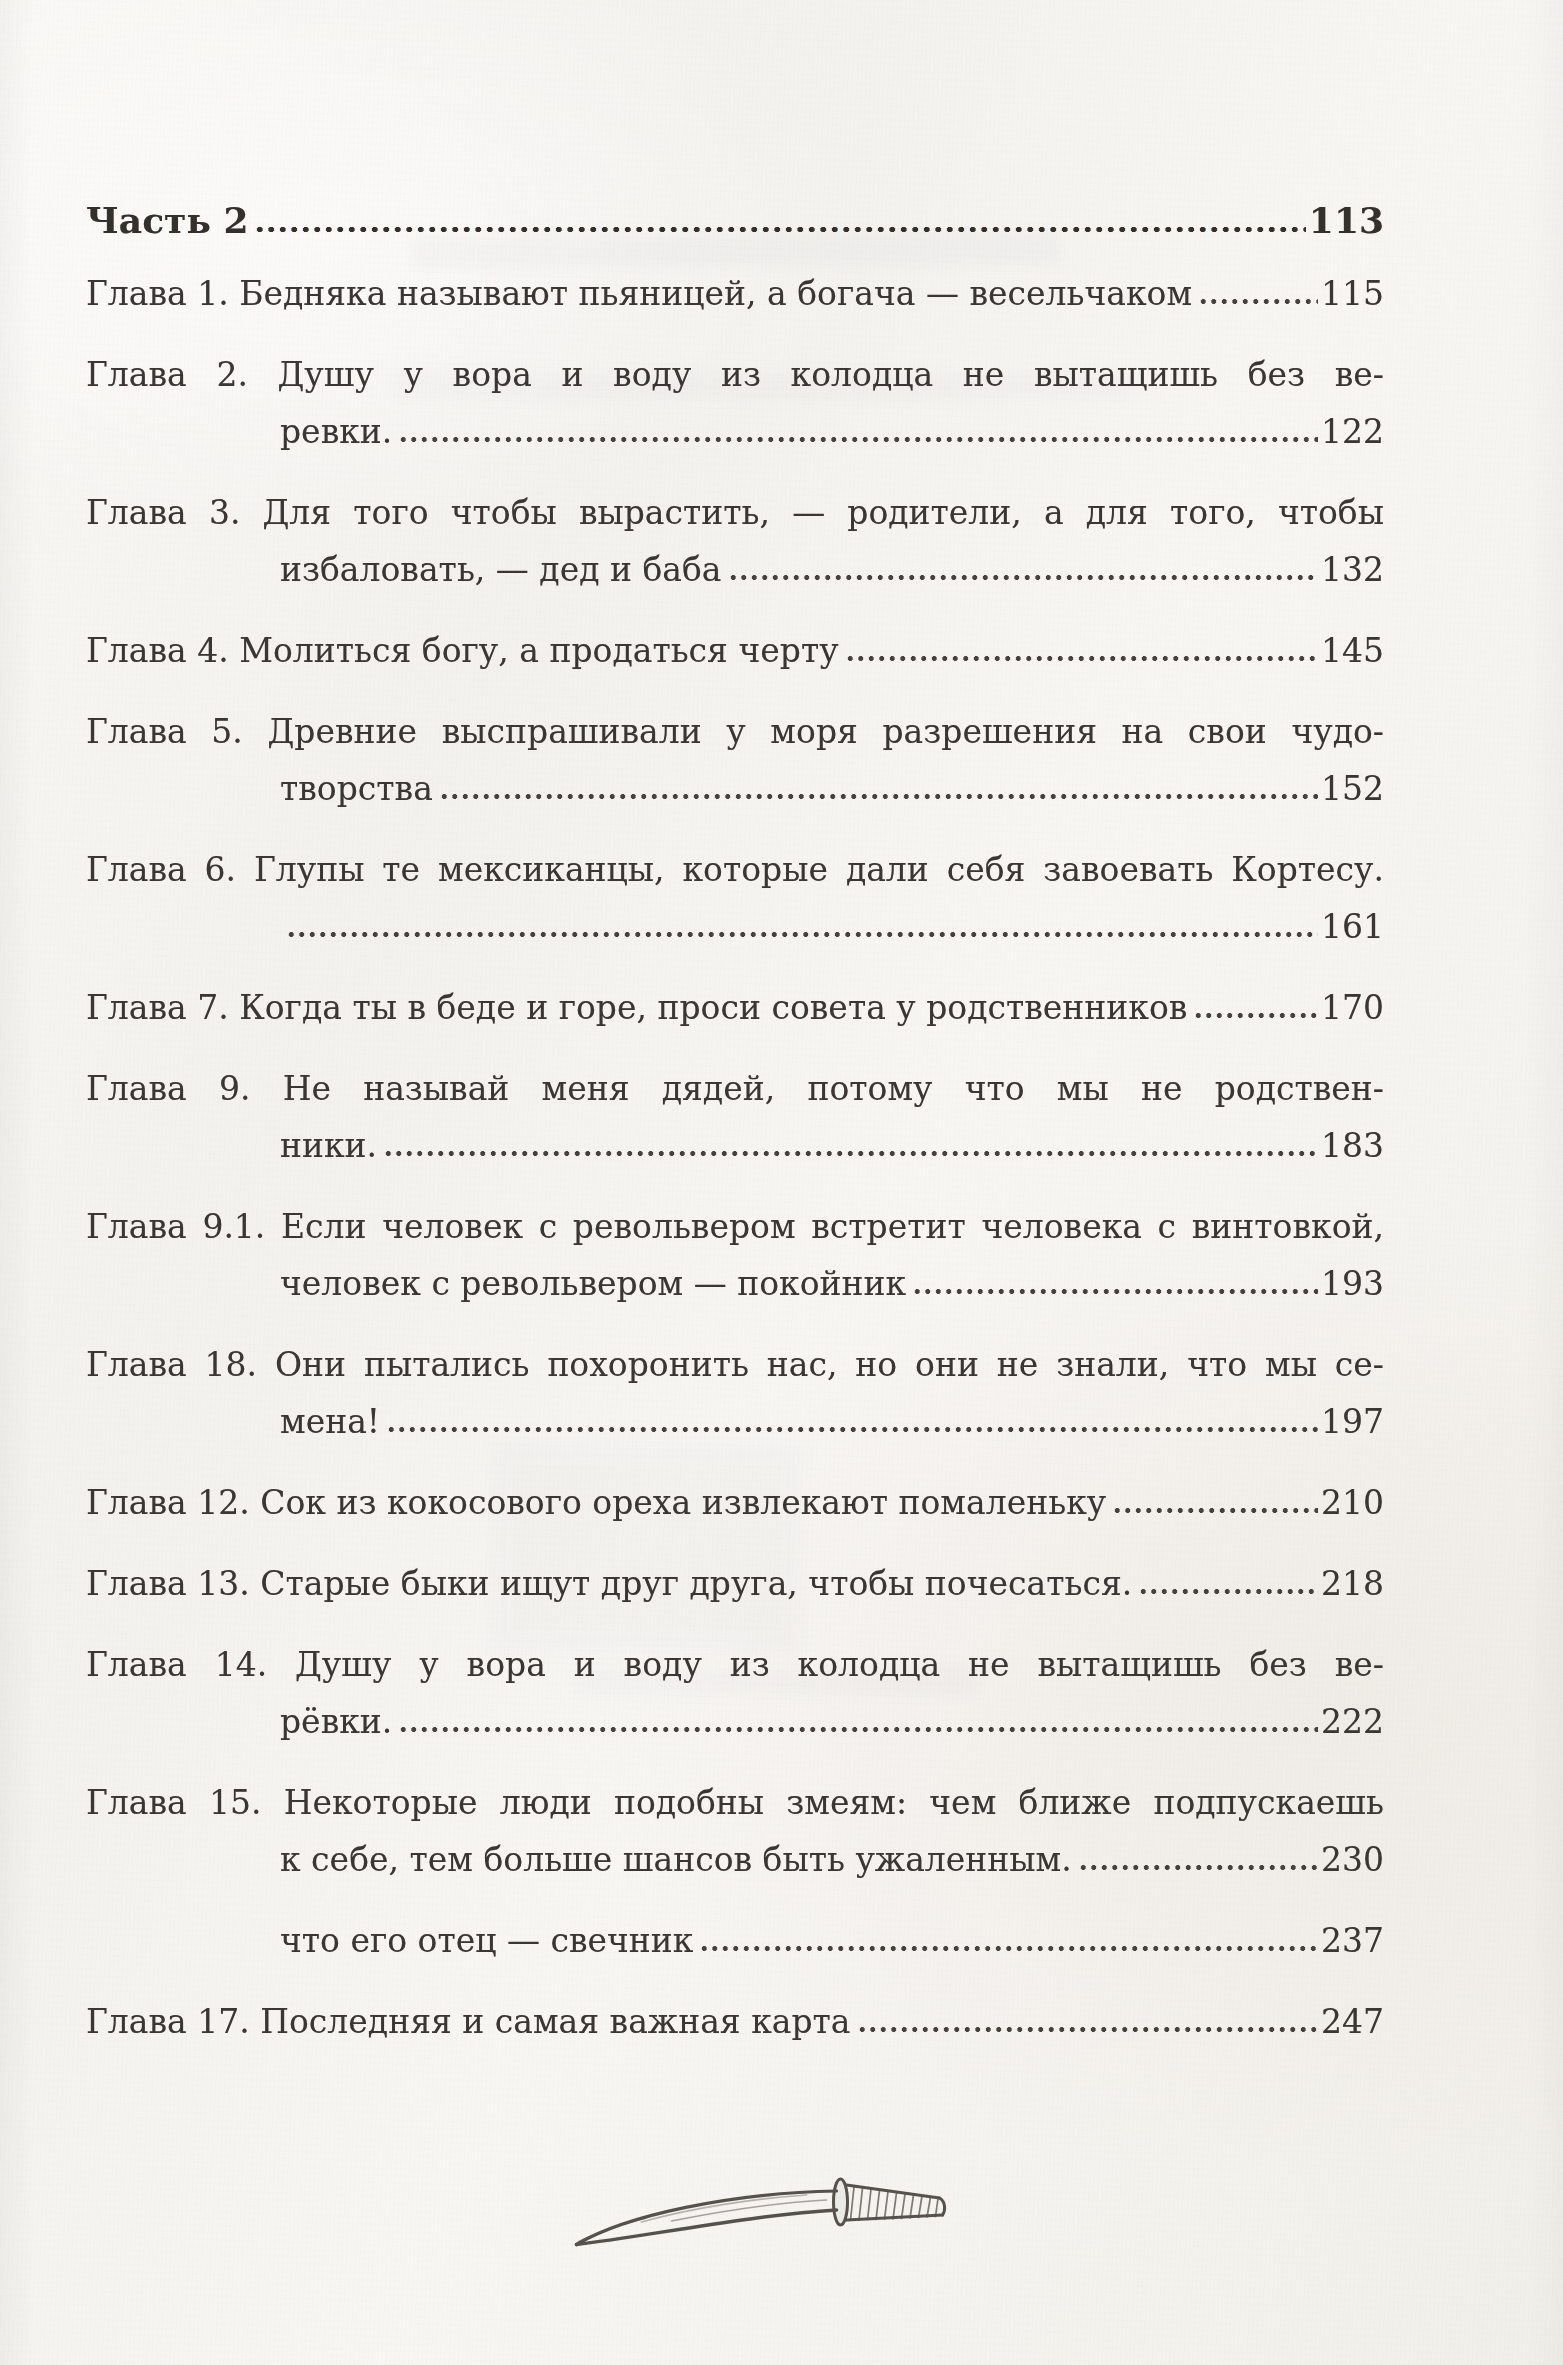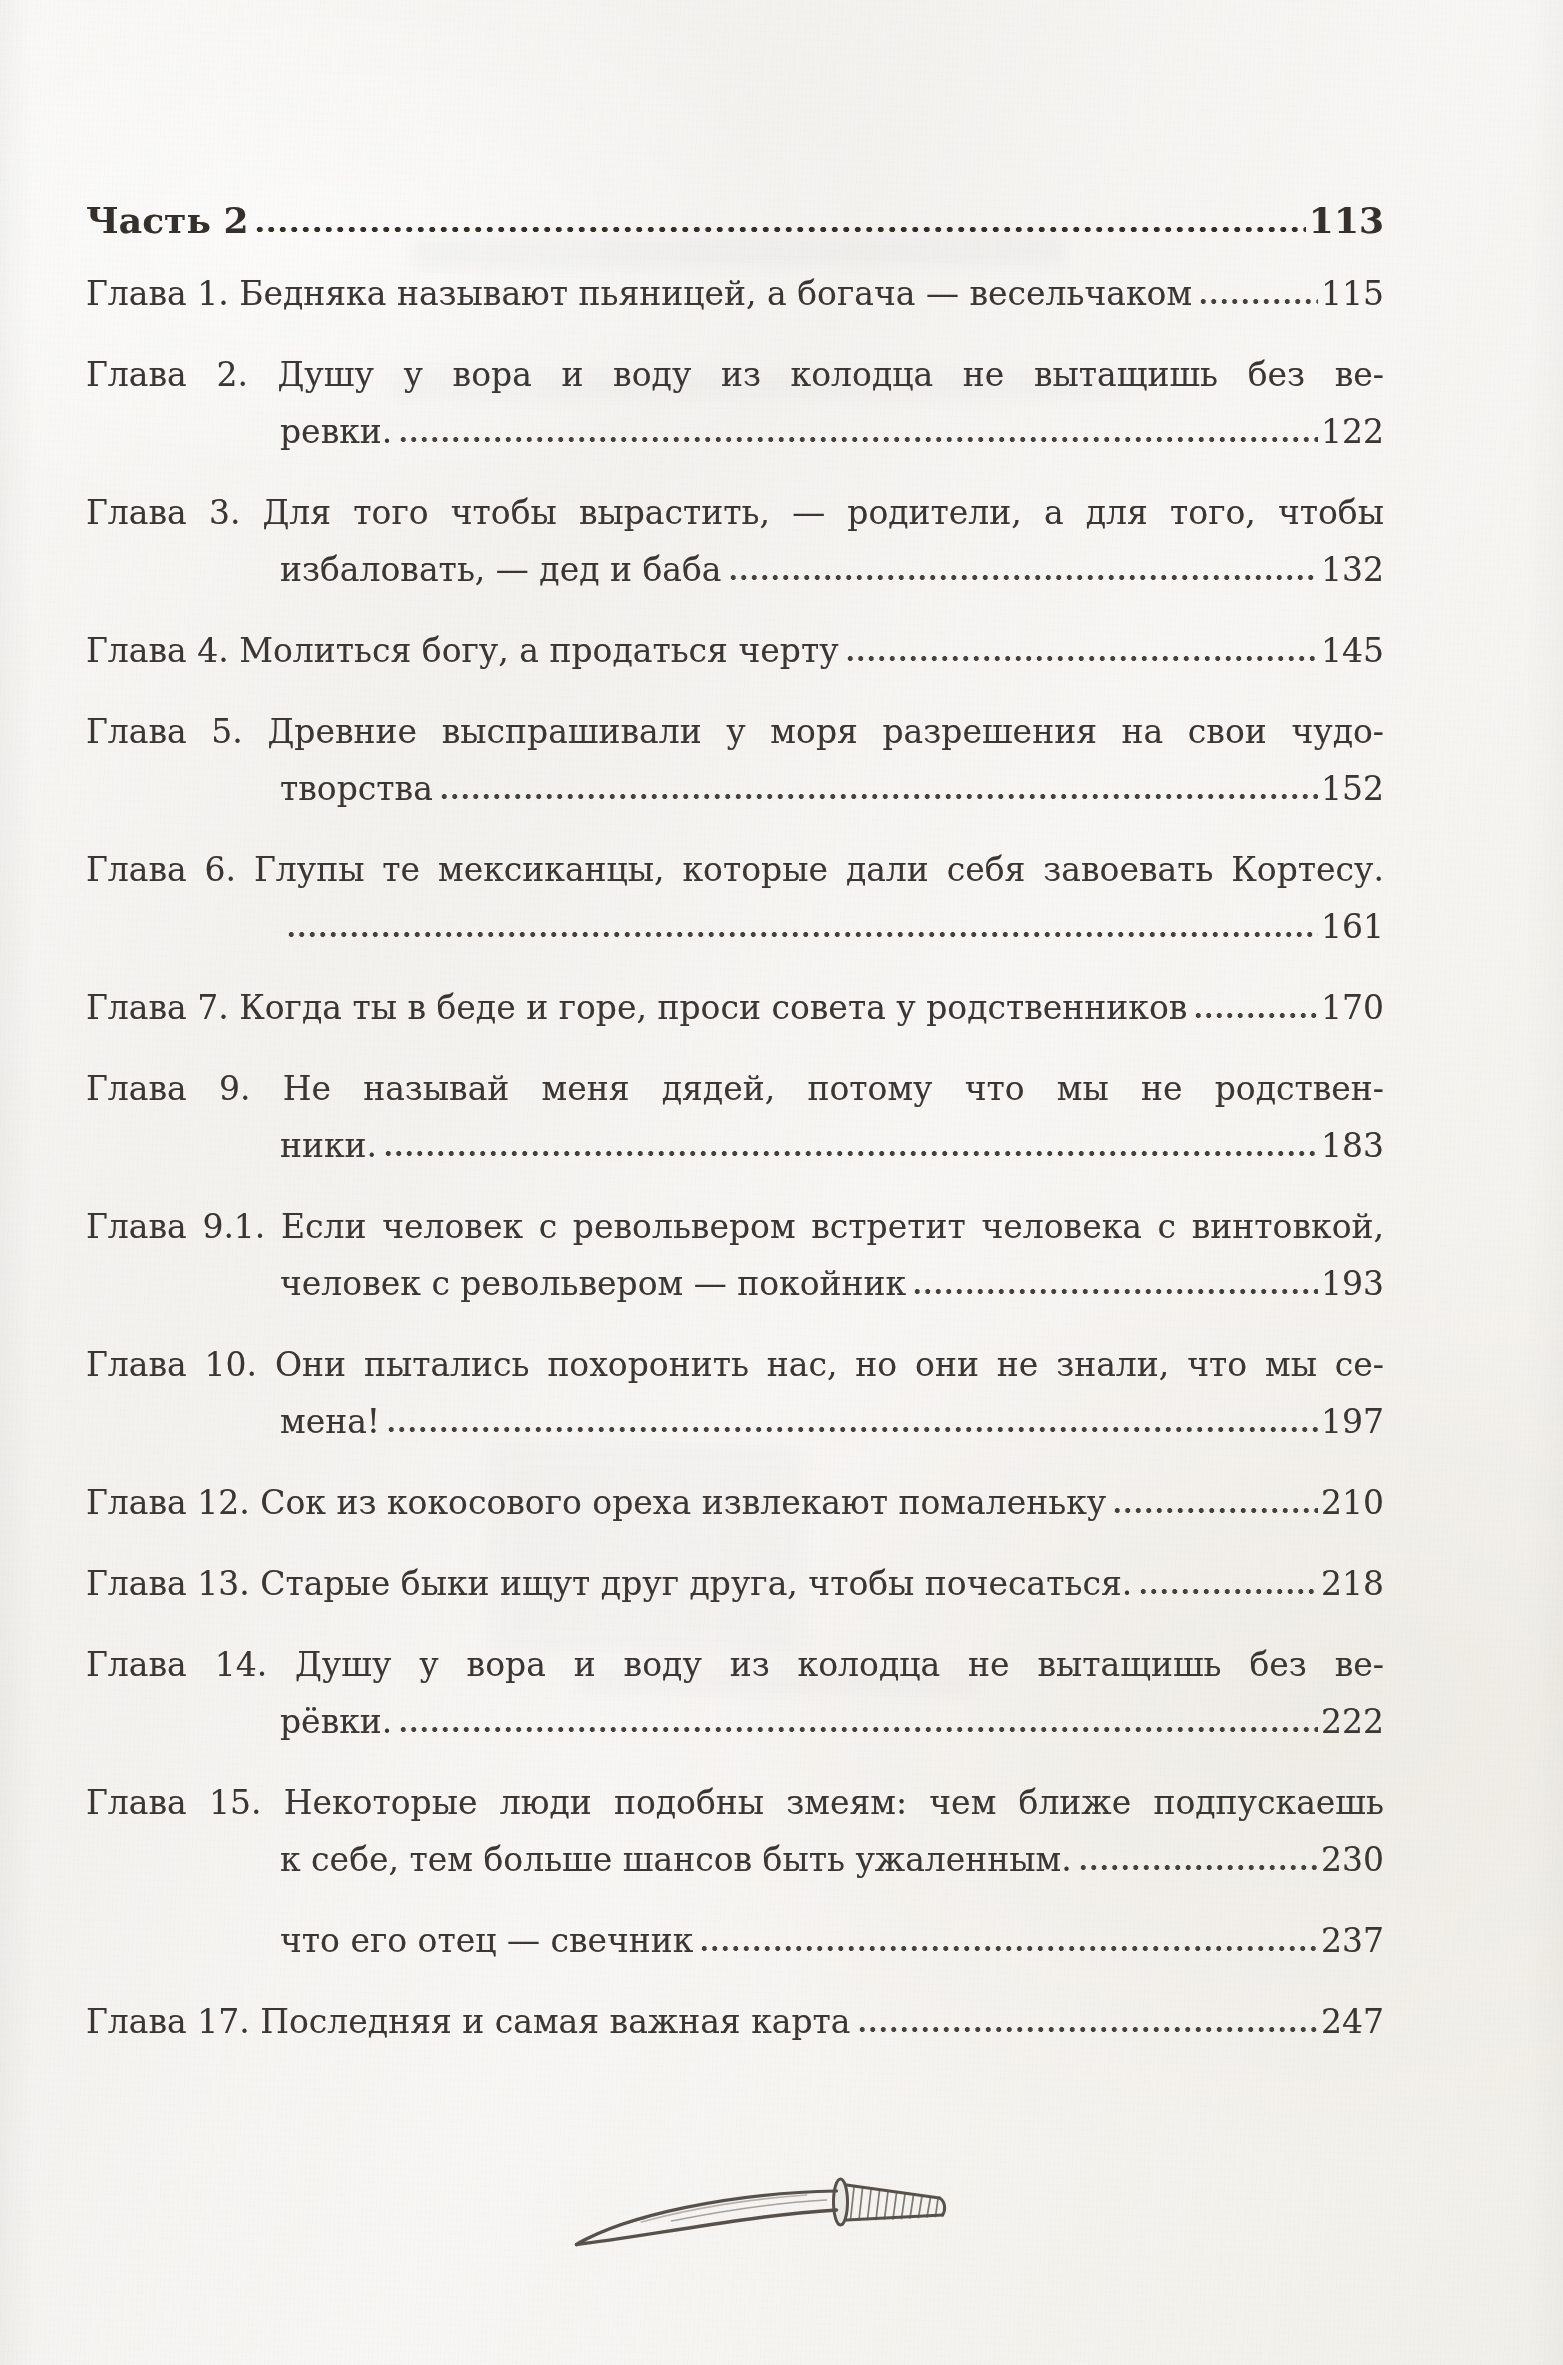--- a/index.html
+++ b/index.html
@@ -136,21 +136,21 @@
       </div>
       <div class="entry">
         <div class="line just">Глава 9.1. Если человек с револьвером встретит человека с винтовкой,</div>
         <div class="line row cont">
           <span class="entry-text">человек с револьвером — покойник</span>
           <span class="leader"></span>
           <span class="page-num">193</span>
         </div>
       </div>
       <div class="entry">
-        <div class="line just">Глава 10. Они пытались похоронить нас, но они не знали, что мы се-</div>
+        <div class="line just">Глава 18. Они пытались похоронить нас, но они не знали, что мы се-</div>
         <div class="line row cont">
           <span class="entry-text">мена!</span>
           <span class="leader"></span>
           <span class="page-num">197</span>
         </div>
       </div>
       <div class="entry">
         <div class="line row">
           <span class="entry-text">Глава 12. Сок из кокосового ореха извлекают помаленьку</span>
           <span class="leader"></span>

